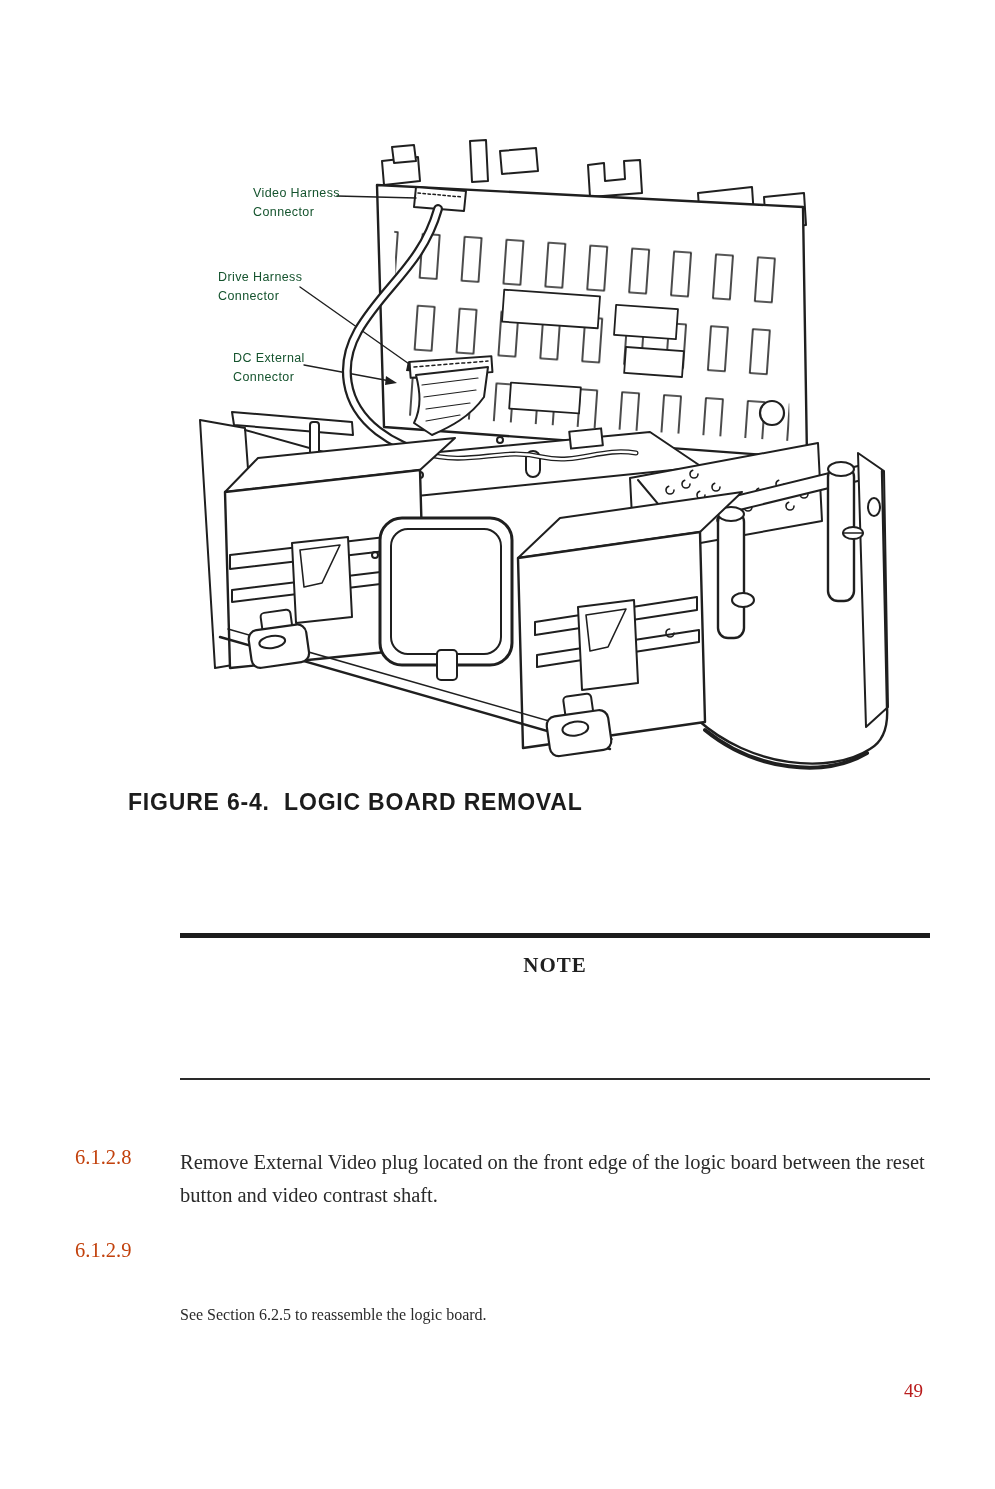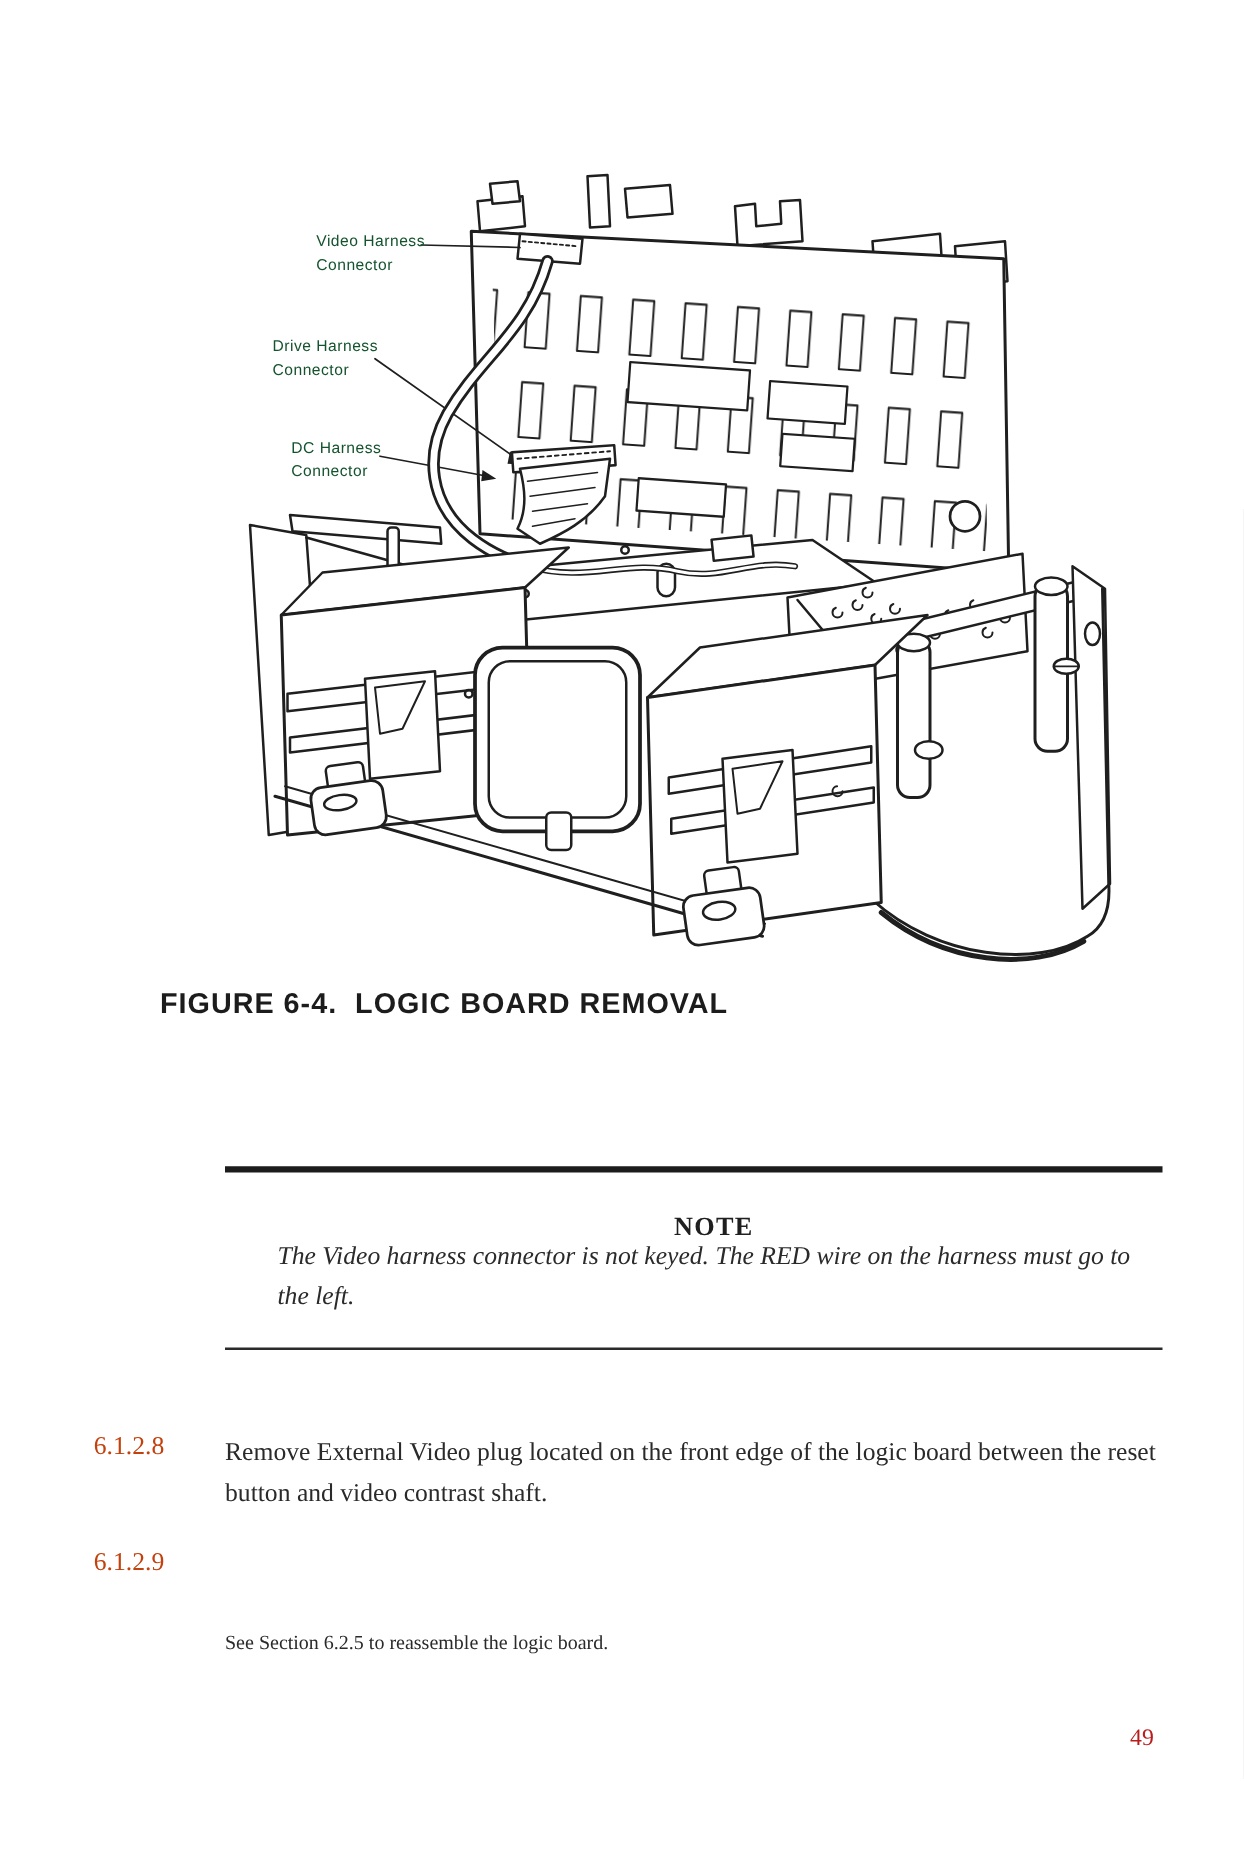--- a/index.html
+++ b/index.html
@@ -28,21 +28,21 @@
     position:absolute;top:789px;left:0;width:995px;box-sizing:border-box;
     padding-left:128px;text-align:left;
     font-family:"Liberation Sans", sans-serif;font-weight:bold;
     font-size:23px;letter-spacing:0.8px;white-space:pre;color:#1c1c1c;
   }
   
   .note{position:absolute;left:180px;top:933px;width:750px;height:150px;}
   .rule-thick{position:absolute;left:0;top:0;width:750px;height:5px;background:#1c1c1c;}
   .rule-thin{position:absolute;left:0;top:145px;width:750px;height:2px;background:#2a2a2a;}
   .note-heading{
-    position:absolute;left:0;top:20px;width:750px;margin:16px;text-align:center;
+    position:absolute;left:0;top:20px;width:750px;margin:0;text-align:center;
     font-size:21px;font-weight:bold;letter-spacing:1px;color:#1f1f1f;
   }
   .note-body{
     position:absolute;left:0;top:56px;margin:0;box-sizing:border-box;
     width:750px;padding:0 22px 0 42px;
     font-style:italic;font-size:20.5px;line-height:1.58;color:#2a2a2a;
   }
   
   .steps{position:absolute;left:0;top:1146px;width:995px;}
   .step{display:flex;align-items:flex-start;}
@@ -210,32 +210,31 @@
 
       <div class="callout callout-video">
         <span>Video Harness</span>
         <span>Connector</span>
       </div>
       <div class="callout callout-drive">
         <span>Drive Harness</span>
         <span>Connector</span>
       </div>
       <div class="callout callout-dc">
-        <span>DC Harness</span>
+        <span>DC External</span>
         <span>Connector</span>
       </div>
     </div>
 
     <figcaption class="figcaption">FIGURE 6-4.  LOGIC BOARD REMOVAL</figcaption>
   </figure>
 
   <section class="note">
     <div class="rule-thick"></div>
     <h2 class="note-heading">NOTE</h2>
-    <p class="note-body">The Video harness connector is not keyed. The RED wire on the harness must go to the left.</p>
     <div class="rule-thin"></div>
   </section>
 
   <section class="steps">
     <div class="step">
       <span class="step-num">6.1.2.8</span>
       <p class="step-text">Remove External Video plug located on the front edge of the logic board between the reset button and video contrast shaft.</p>
     </div>
     <div class="step">
       <span class="step-num">6.1.2.9</span>

